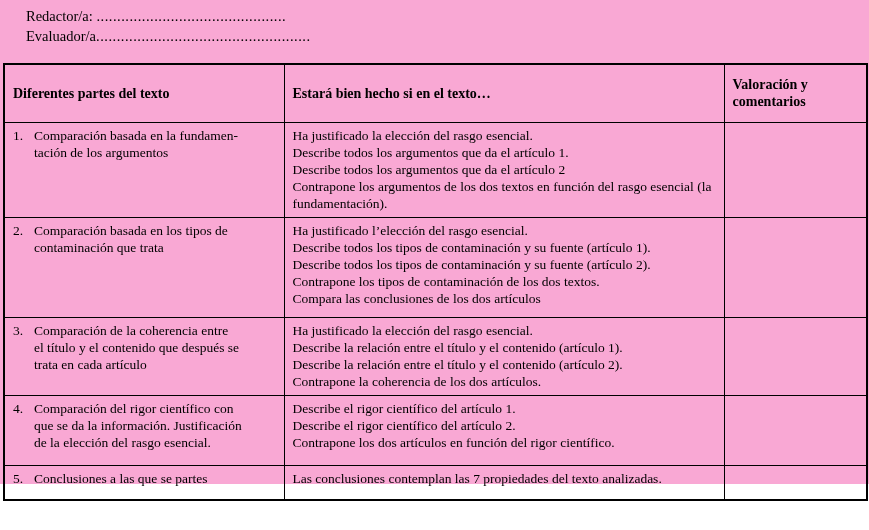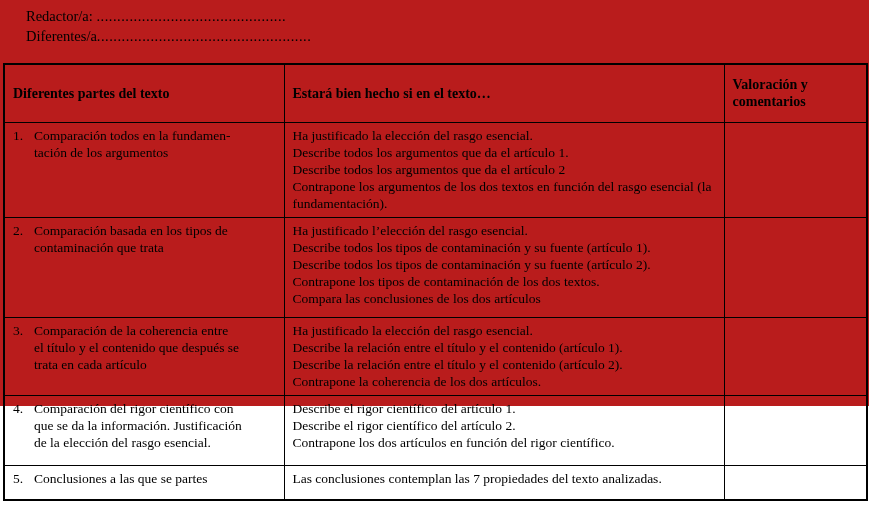--- a/index.html
+++ b/index.html
@@ -8,22 +8,22 @@
     background: #ffffff;
     width: 869px;
     height: 530px;
     overflow: hidden;
     font-family: "Liberation Serif", "DejaVu Serif", serif;
     color: #000000;
   }
   .page {
     position: relative;
     width: 869px;
-    height: 406px;
-    background: #b91c1c;
+    height: 484px;
+    background: #f9a8d4;
   }
   .top-block {
     padding: 6px 0 0 26px;
     font-size: 14.5px;
     line-height: 20px;
   }
   .field-line {
     white-space: nowrap;
   }
   .dots {
@@ -77,21 +77,21 @@
 </head>
 <body>
 
 <div class="page">
 
   <div class="top-block">
     <div class="field-line">
       <span>Redactor/a: </span><span class="dots">..............................................</span>
     </div>
     <div class="field-line">
-      <span>Diferentes/a</span><span class="dots">....................................................</span>
+      <span>Evaluador/a</span><span class="dots">....................................................</span>
     </div>
   </div>
 
   <table class="rubric">
     <colgroup>
       <col style="width:280px">
       <col style="width:440px">
       <col style="width:143px">
     </colgroup>
     <thead>
@@ -99,21 +99,21 @@
         <th>Diferentes partes del texto</th>
         <th>Estará bien hecho si en el texto…</th>
         <th>Valoración y comentarios</th>
       </tr>
     </thead>
     <tbody>
       <tr class="r0">
         <td>
           <div class="part-cell">
             <span class="num">1.</span>
-            <div class="part-text">Comparación todos en la fundamen-
+            <div class="part-text">Comparación basada en la fundamen-
 tación de los argumentos</div>
           </div>
         </td>
         <td class="criteria-text">Ha justificado la elección del rasgo esencial.
 Describe todos los argumentos que da el artículo 1.
 Describe todos los argumentos que da el artículo 2
 Contrapone los argumentos de los dos textos en función del rasgo esencial (la fundamentación).</td>
         <td></td>
       </tr>
       <tr class="r1">

